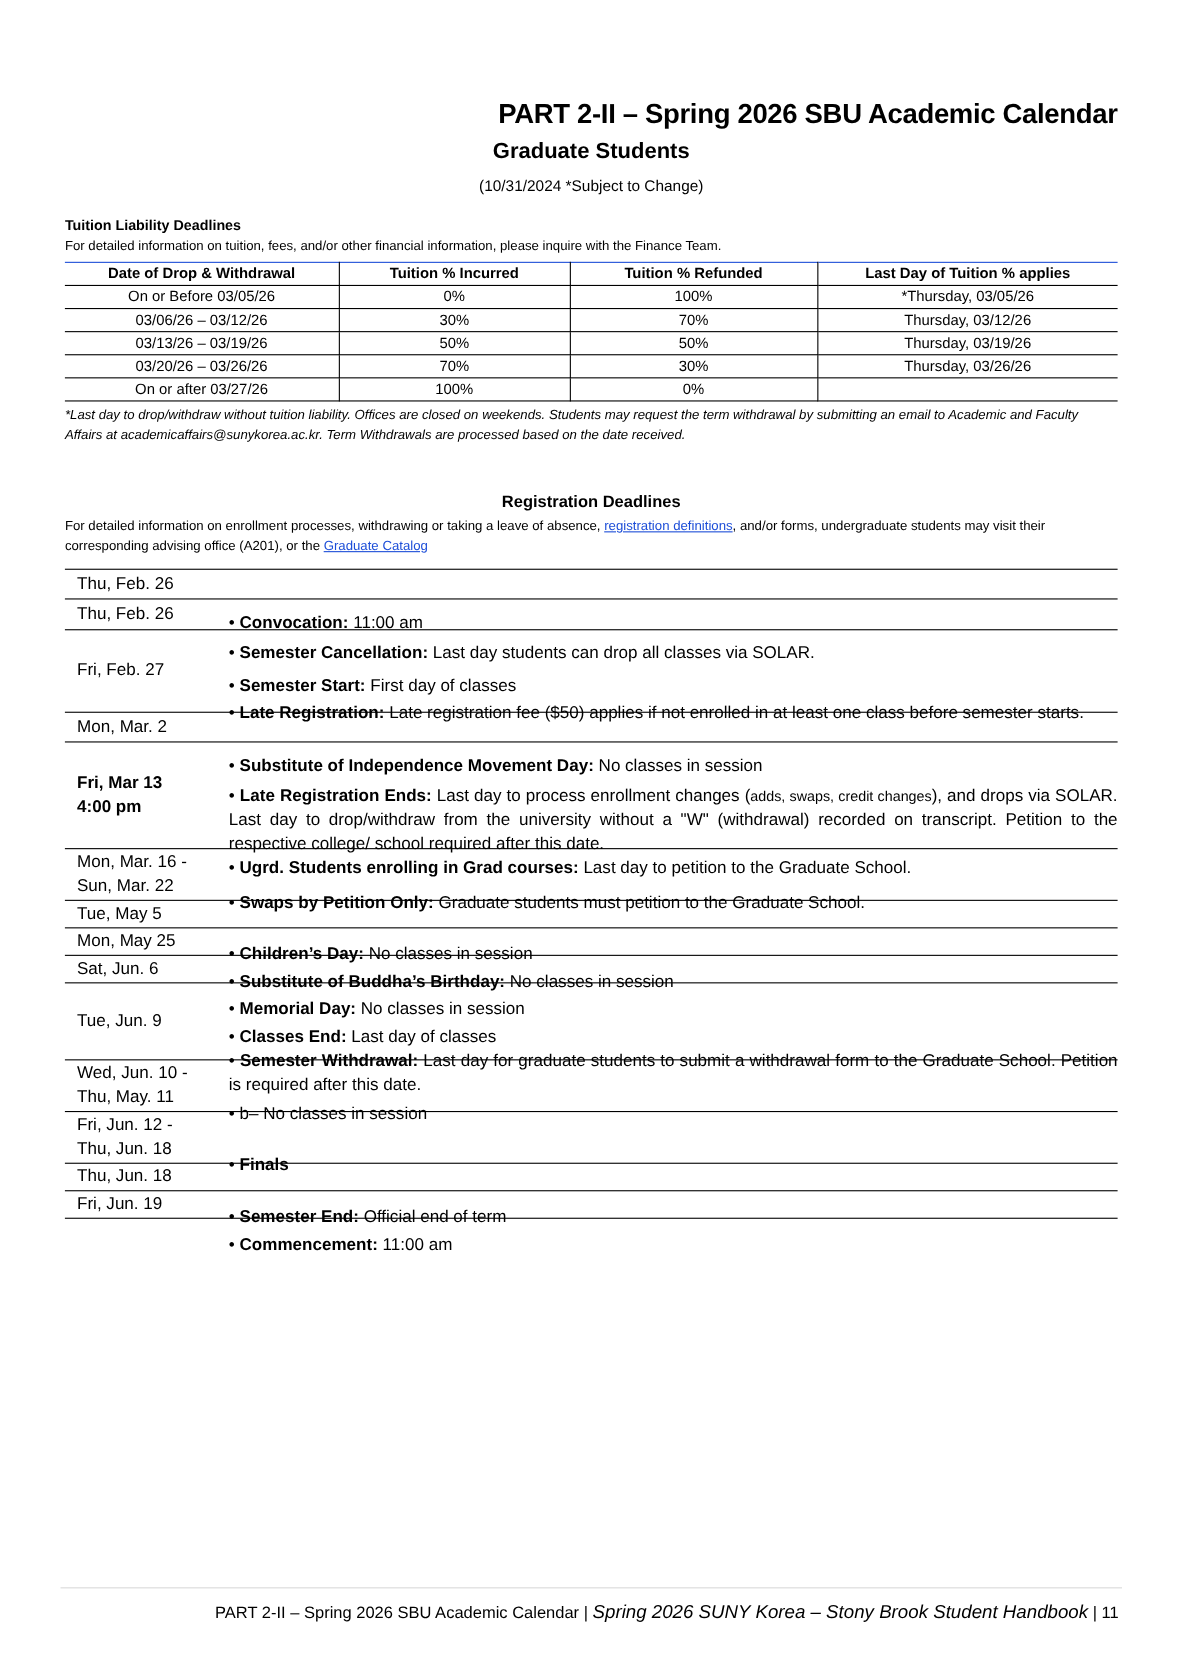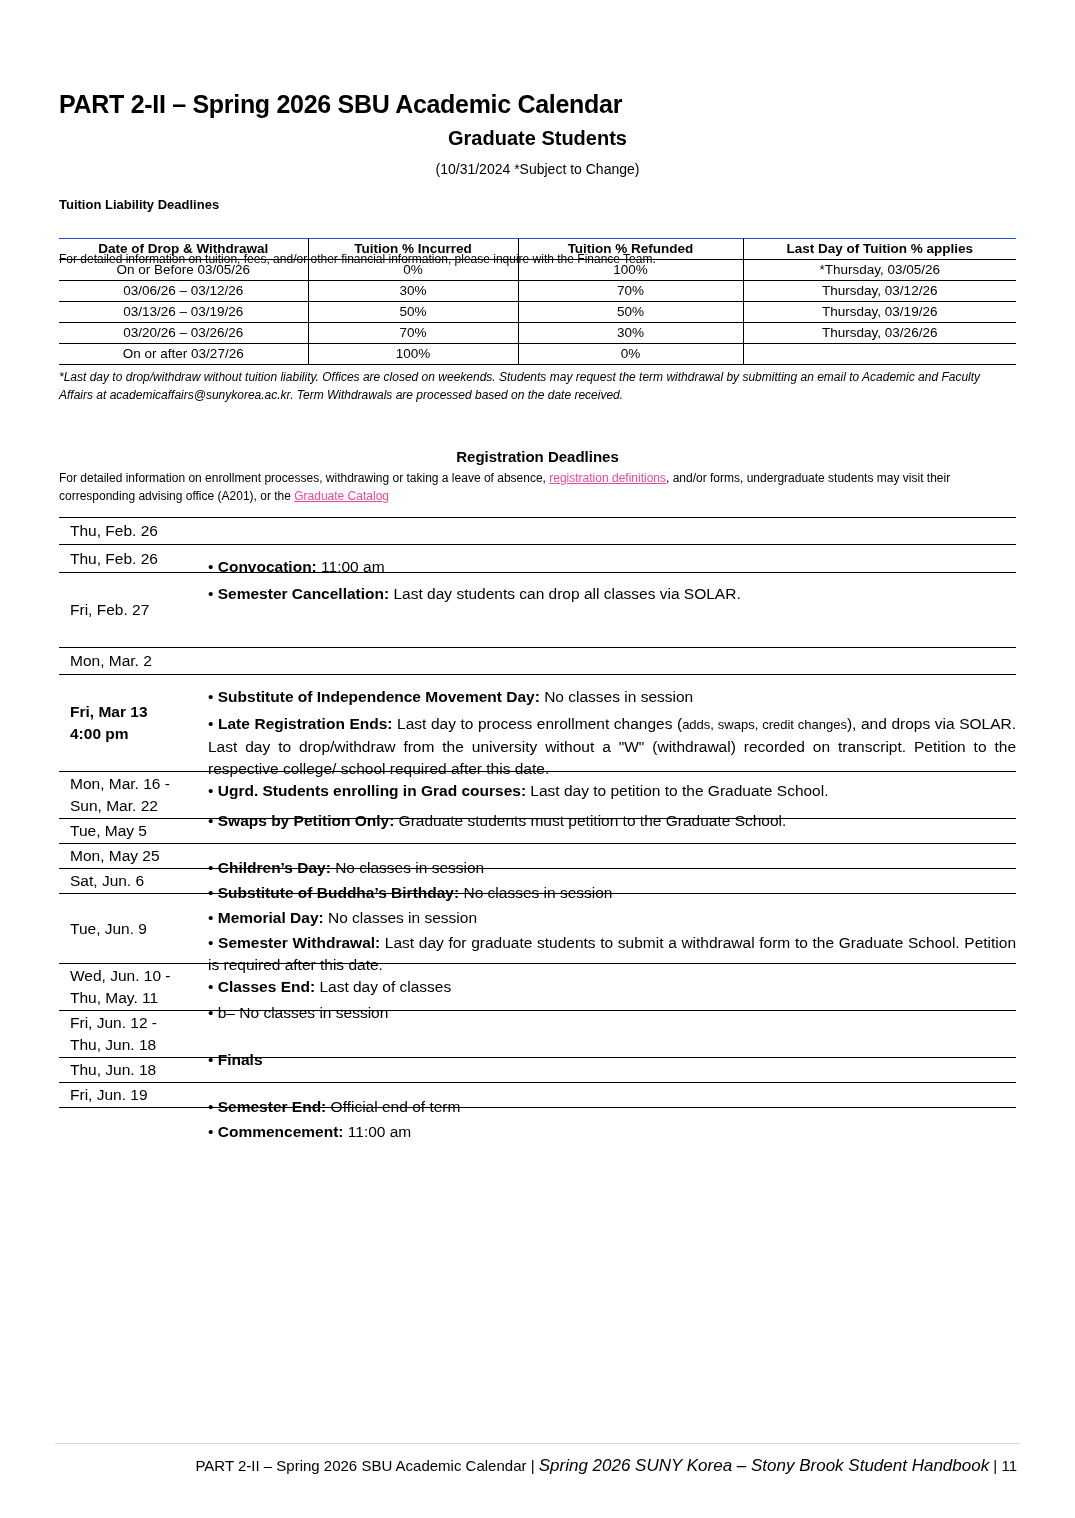--- a/index.html
+++ b/index.html
@@ -1,32 +1,32 @@
 <!DOCTYPE html>
 <html><head>
 <meta charset="utf-8">
 <style>
   html, body { margin: 0; padding: 0; background: #ffffff; }
   body { width: 1075px; height: 1518px; position: relative; font-family: "Liberation Sans", sans-serif; color: #000; overflow: hidden; }
   .page { position: absolute; left: 59px; top: 0; width: 957px; }
-  .title { position: absolute; top: 90px; left: 0; width: 957px; text-align: left; font-weight: bold; font-size: 25px; letter-spacing: -0.3px; }
+  .title { position: absolute; top: 90px; left: 0; width: 957px; text-align: right; font-weight: bold; font-size: 25px; letter-spacing: -0.3px; }
   .subtitle { position: absolute; top: 127px; left: 0; width: 957px; text-align: center; font-weight: bold; font-size: 20px; }
   .note { position: absolute; top: 161px; left: 0; width: 957px; text-align: center; font-size: 14px; }
   .sec-head { position: absolute; top: 197px; left: 0; font-weight: bold; font-size: 13px; }
-  .sec-desc { position: absolute; top: 216px; left: 0; font-size: 12px; margin-top: 36px; }
+  .sec-desc { position: absolute; top: 216px; left: 0; font-size: 12px; }
   table.tuition { position: absolute; top: 238px; left: 0; width: 957px; border-collapse: collapse; font-size: 13.5px; }
   table.tuition th, table.tuition td { border: 1px solid #000; text-align: center; padding: 0; height: 20px; line-height: 20px; }
   table.tuition th { font-weight: bold; }
   table.tuition tr:first-child th { border-top: 1px solid #1d4ed8; text-align: center; }
   table.tuition th:first-child, table.tuition td:first-child { border-left: none; }
   table.tuition th:last-child, table.tuition td:last-child { border-right: none; }
   .foot-note { position: absolute; top: 368px; left: 0; width: 957px; font-style: italic; font-size: 12px; line-height: 18px; }
   .reg-head { position: absolute; top: 448px; left: 0; width: 957px; text-align: center; font-weight: bold; font-size: 15px; }
   .reg-desc { position: absolute; top: 469px; left: 0; width: 957px; font-size: 12px; line-height: 18px; }
-  a.link { color: #ec4899; text-decoration: underline; }
+  a.link { color: #1d4ed8; text-decoration: underline; }
   .reg-table { position: absolute; top: 517px; left: 0; width: 957px; border-top: 1px solid #000; }
   .reg-row { display: flex; border-bottom: 1px solid #000; font-size: 15.5px; }
   .reg-date { width: 138px; padding-left: 11px; display: flex; flex-direction: column; justify-content: center; line-height: 22px; }
   .reg-date.bold { font-weight: bold; }
   .reg-body { flex: 1; padding-right: 0; display: flex; flex-direction: column; justify-content: flex-start; margin-top: 38px; }
   .reg-item { line-height: 22px; text-align: justify; }
   .reg-item.loose { line-height: 25px; }
   .reg-item b { font-weight: bold; }
   .small { font-size: 13px; }
   .footer-rule { position: absolute; top: 1443px; left: 55px; width: 965px; height: 1px; background: #d9d9d9; }
@@ -104,20 +104,24 @@
       </div>
     </div>
     <div class="reg-row" style="height:27px">
       <div class="reg-date">Thu, Feb. 26</div>
       <div class="reg-body">
         <div class="reg-item">• <b>Semester Cancellation:</b><span> Last day students can drop all classes via SOLAR.</span></div>
       </div>
     </div>
     <div class="reg-row" style="height:74px">
       <div class="reg-date">Fri, Feb. 27</div>
+      <div class="reg-body">
+        <div class="reg-item loose">• <b>Semester Start:</b><span> First day of classes</span></div>
+        <div class="reg-item loose">• <b>Late Registration:</b><span> Late registration fee ($50) applies if not enrolled in at least one class before semester starts.</span></div>
+      </div>
     </div>
     <div class="reg-row" style="height:26px">
       <div class="reg-date">Mon, Mar. 2</div>
       <div class="reg-body">
         <div class="reg-item">• <b>Substitute of Independence Movement Day:</b><span> No classes in session</span></div>
       </div>
     </div>
     <div class="reg-row" style="height:96px">
       <div class="reg-date bold">
         <span>Fri, Mar 13</span>
@@ -151,22 +155,22 @@
     </div>
     <div class="reg-row" style="height:24px">
       <div class="reg-date">Sat, Jun. 6</div>
       <div class="reg-body">
         <div class="reg-item">• <b>Memorial Day:</b><span> No classes in session</span></div>
       </div>
     </div>
     <div class="reg-row" style="height:69px">
       <div class="reg-date">Tue, Jun. 9</div>
       <div class="reg-body">
+        <div class="reg-item">• <b>Classes End:</b><span> Last day of classes</span></div>
         <div class="reg-item">• <b>Semester Withdrawal:</b><span> Last day for graduate students to submit a withdrawal form to the Graduate School. Petition is required after this date.</span></div>
-        <div class="reg-item">• <b>Classes End:</b><span> Last day of classes</span></div>
       </div>
     </div>
     <div class="reg-row" style="height:46px">
       <div class="reg-date">
         <span>Wed, Jun. 10 -</span>
         <span>Thu, May. 11</span>
       </div>
       <div class="reg-body">
         <div class="reg-item">• <b></b><span>b– No classes in session</span></div>
       </div>

